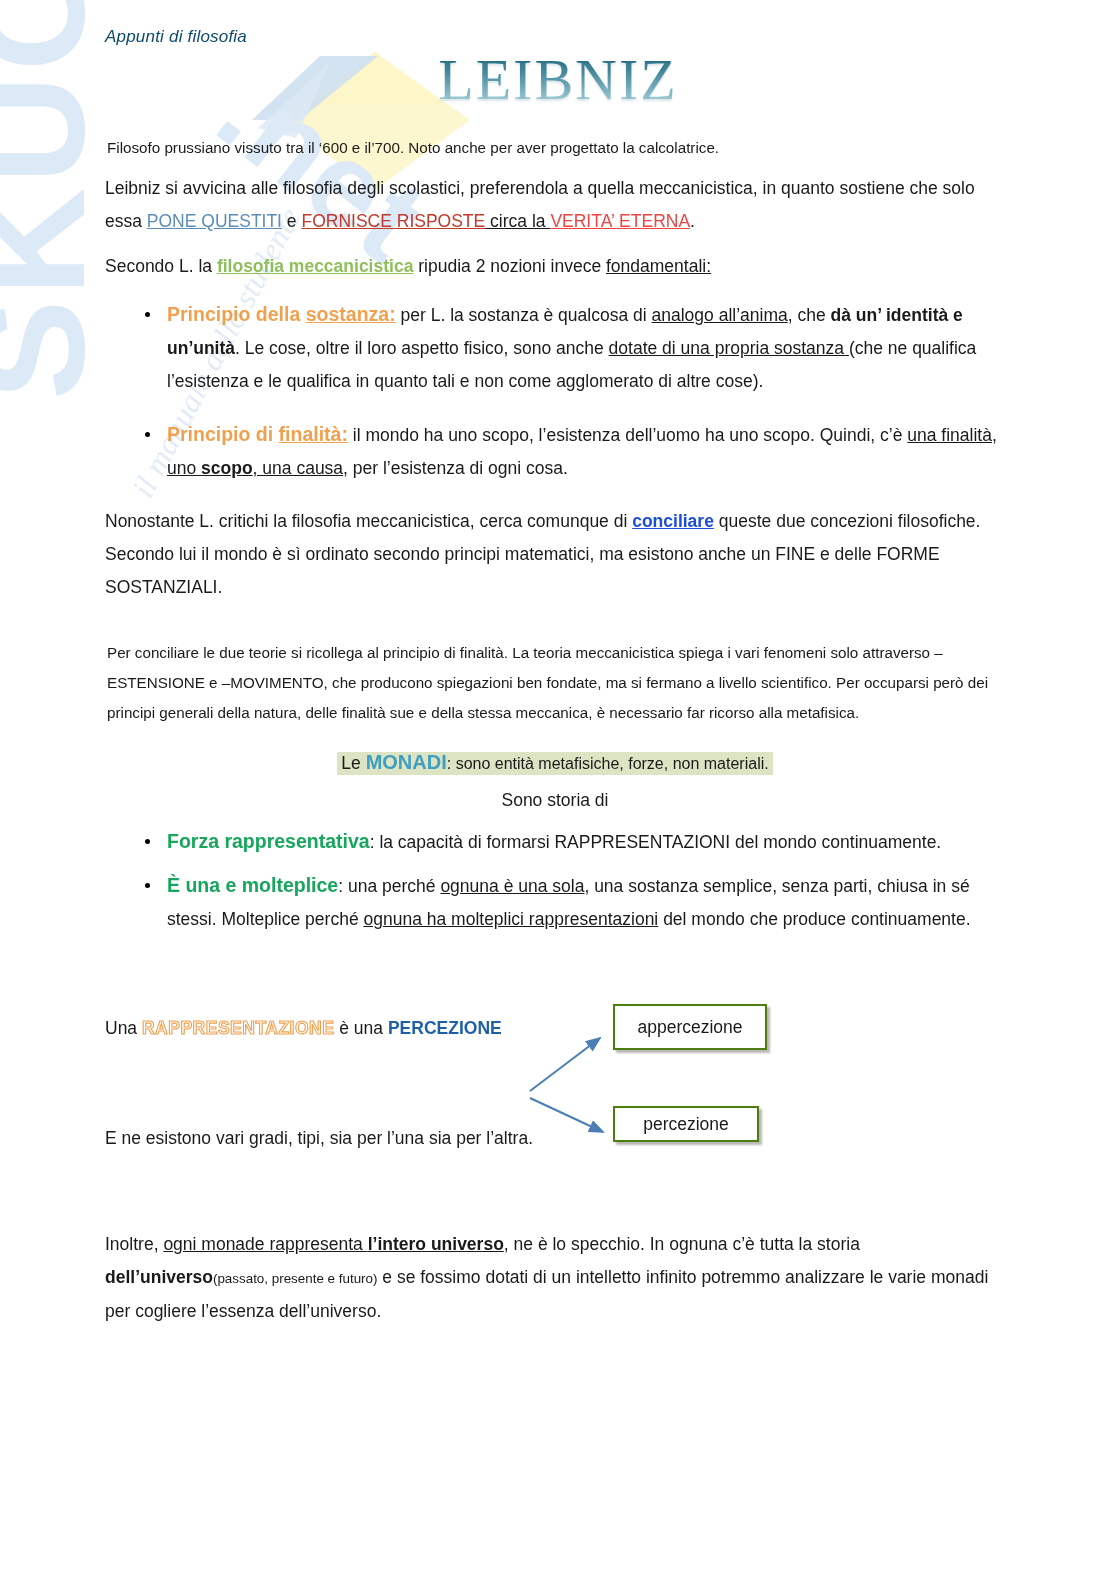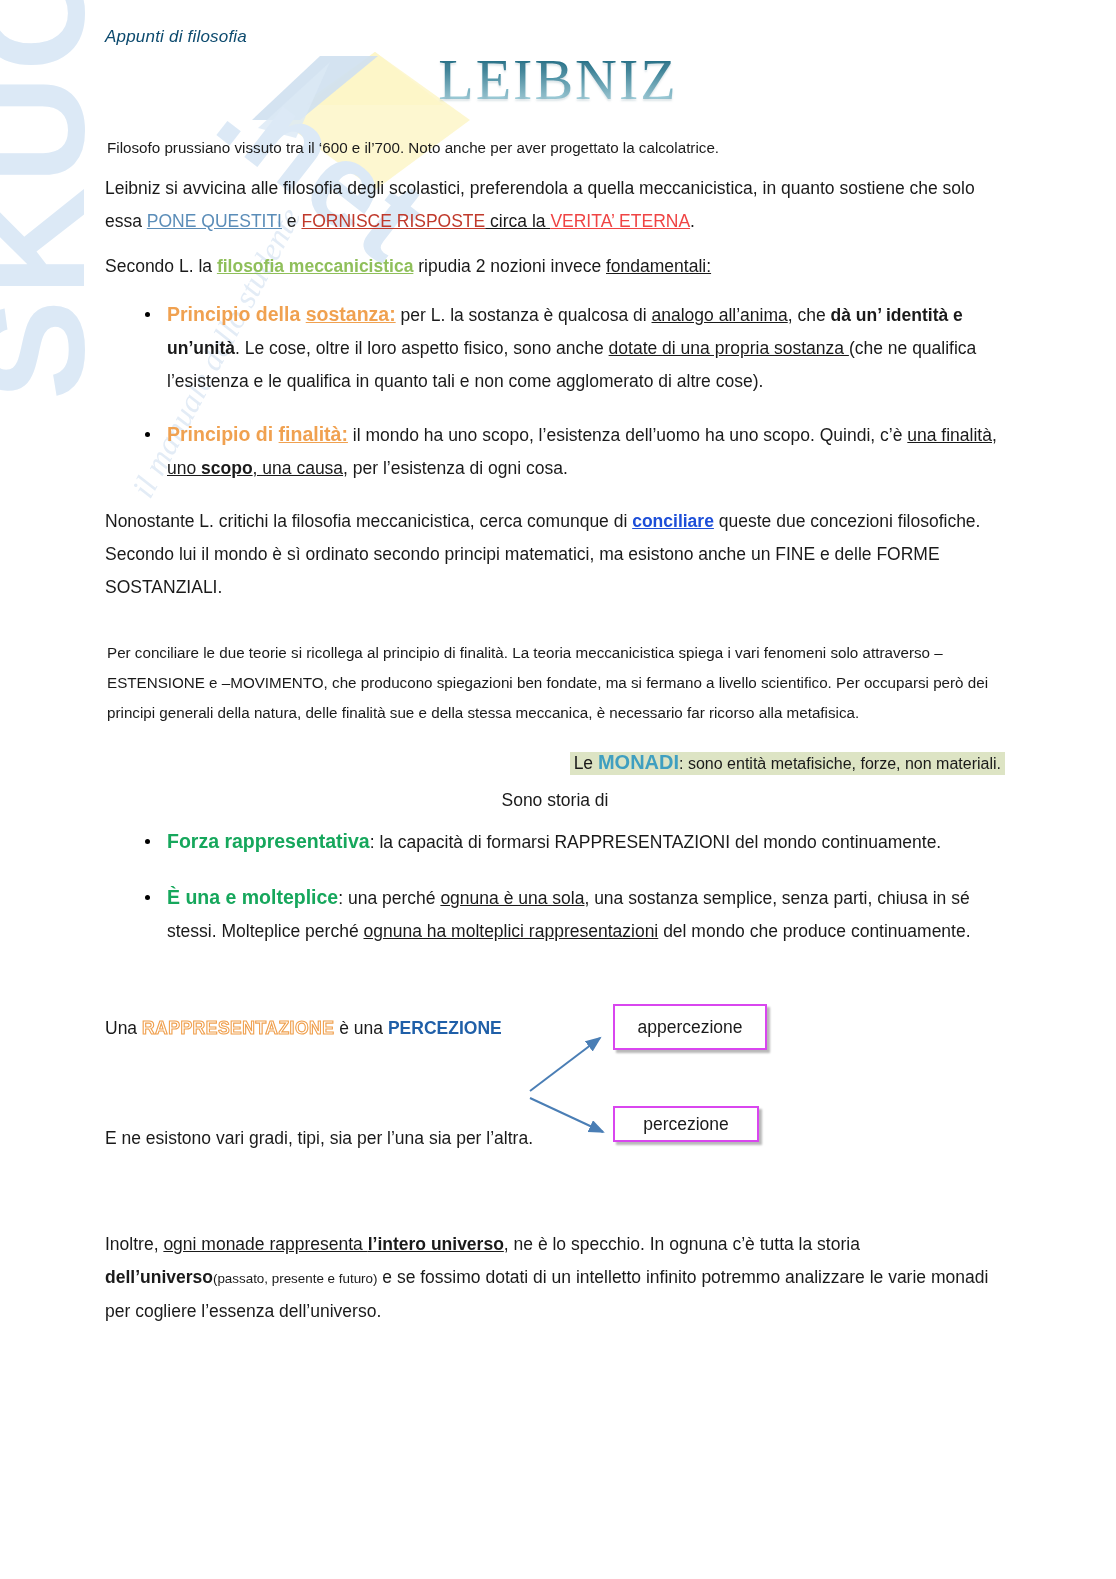--- a/index.html
+++ b/index.html
@@ -132,21 +132,21 @@
   .center { text-align: center; }
 
   .hl-monadi {
     background: #dde4c4;
     padding: 1px 4px 2px 4px;
   }
 
   
   .dbox {
     position: absolute;
-    border: 2px solid #d946ef;
+    border: 2px solid #4d7c0f;
     background: #ffffff;
     box-shadow: 3px 3px 2px rgba(0,0,0,0.28);
     font-size: 17.5px;
     color: #1a1a1a;
     display: flex;
     align-items: center;
     justify-content: center;
   }
   #arrows { position: absolute; left: 0; top: 0; pointer-events: none; }
 </style>
@@ -216,40 +216,40 @@
       </p>
     </div>
 
     <div class="block" style="top:636px;">
       <p class="small">
         <span>Per conciliare le due teorie si ricollega al principio di finalità. La teoria meccanicistica spiega i vari fenomeni solo attraverso – ESTENSIONE e –MOVIMENTO,  che producono spiegazioni ben fondate, ma si fermano a livello scientifico. Per occuparsi però dei principi generali della natura, delle finalità sue e della stessa meccanica, è necessario far ricorso alla metafisica.</span>
       </p>
     </div>
 
     <div class="block center" style="top:746px; left:105px; width:900px;">
-      <p class="body" style="margin-bottom:4px;text-align:right;">
+      <p class="body" style="margin-bottom:4px;">
         <span class="hl-monadi">
           <span>Le </span><span class="c-monadi" style="font-size:20px;">MONADI</span><span style="font-size:16px;">: sono entità metafisiche, forze, non materiali.</span>
         </span>
       </p>
       <p class="body">
         <span>Sono storia di</span>
       </p>
     </div>
 
     <div class="block" style="top:825px; width:900px;">
       <ul class="blist green">
 
         <li>
           <p class="body">
             <span class="c-green bhead">Forza rappresentativa</span><span>: la capacità di formarsi RAPPRESENTAZIONI del mondo continuamente.</span>
           </p>
         </li>
 
-        <li style="margin-top:22px;">
+        <li style="margin-top:10px;">
           <p class="body">
             <span class="c-green bhead">È una e molteplice</span><span>: una perché </span><span class="u">ognuna è una sola</span><span>, una sostanza semplice, senza parti, chiusa in sé stessi. Molteplice perché </span><span class="u">ognuna ha molteplici rappresentazioni</span><span> del mondo che produce continuamente.</span>
           </p>
         </li>
       </ul>
     </div>
 
     <div class="block" style="top:1012px;">
       <p class="body">
         <span>Una </span><span class="c-outline-orange">RAPPRESENTAZIONE</span><span> è una </span><span class="c-percez">PERCEZIONE</span>

